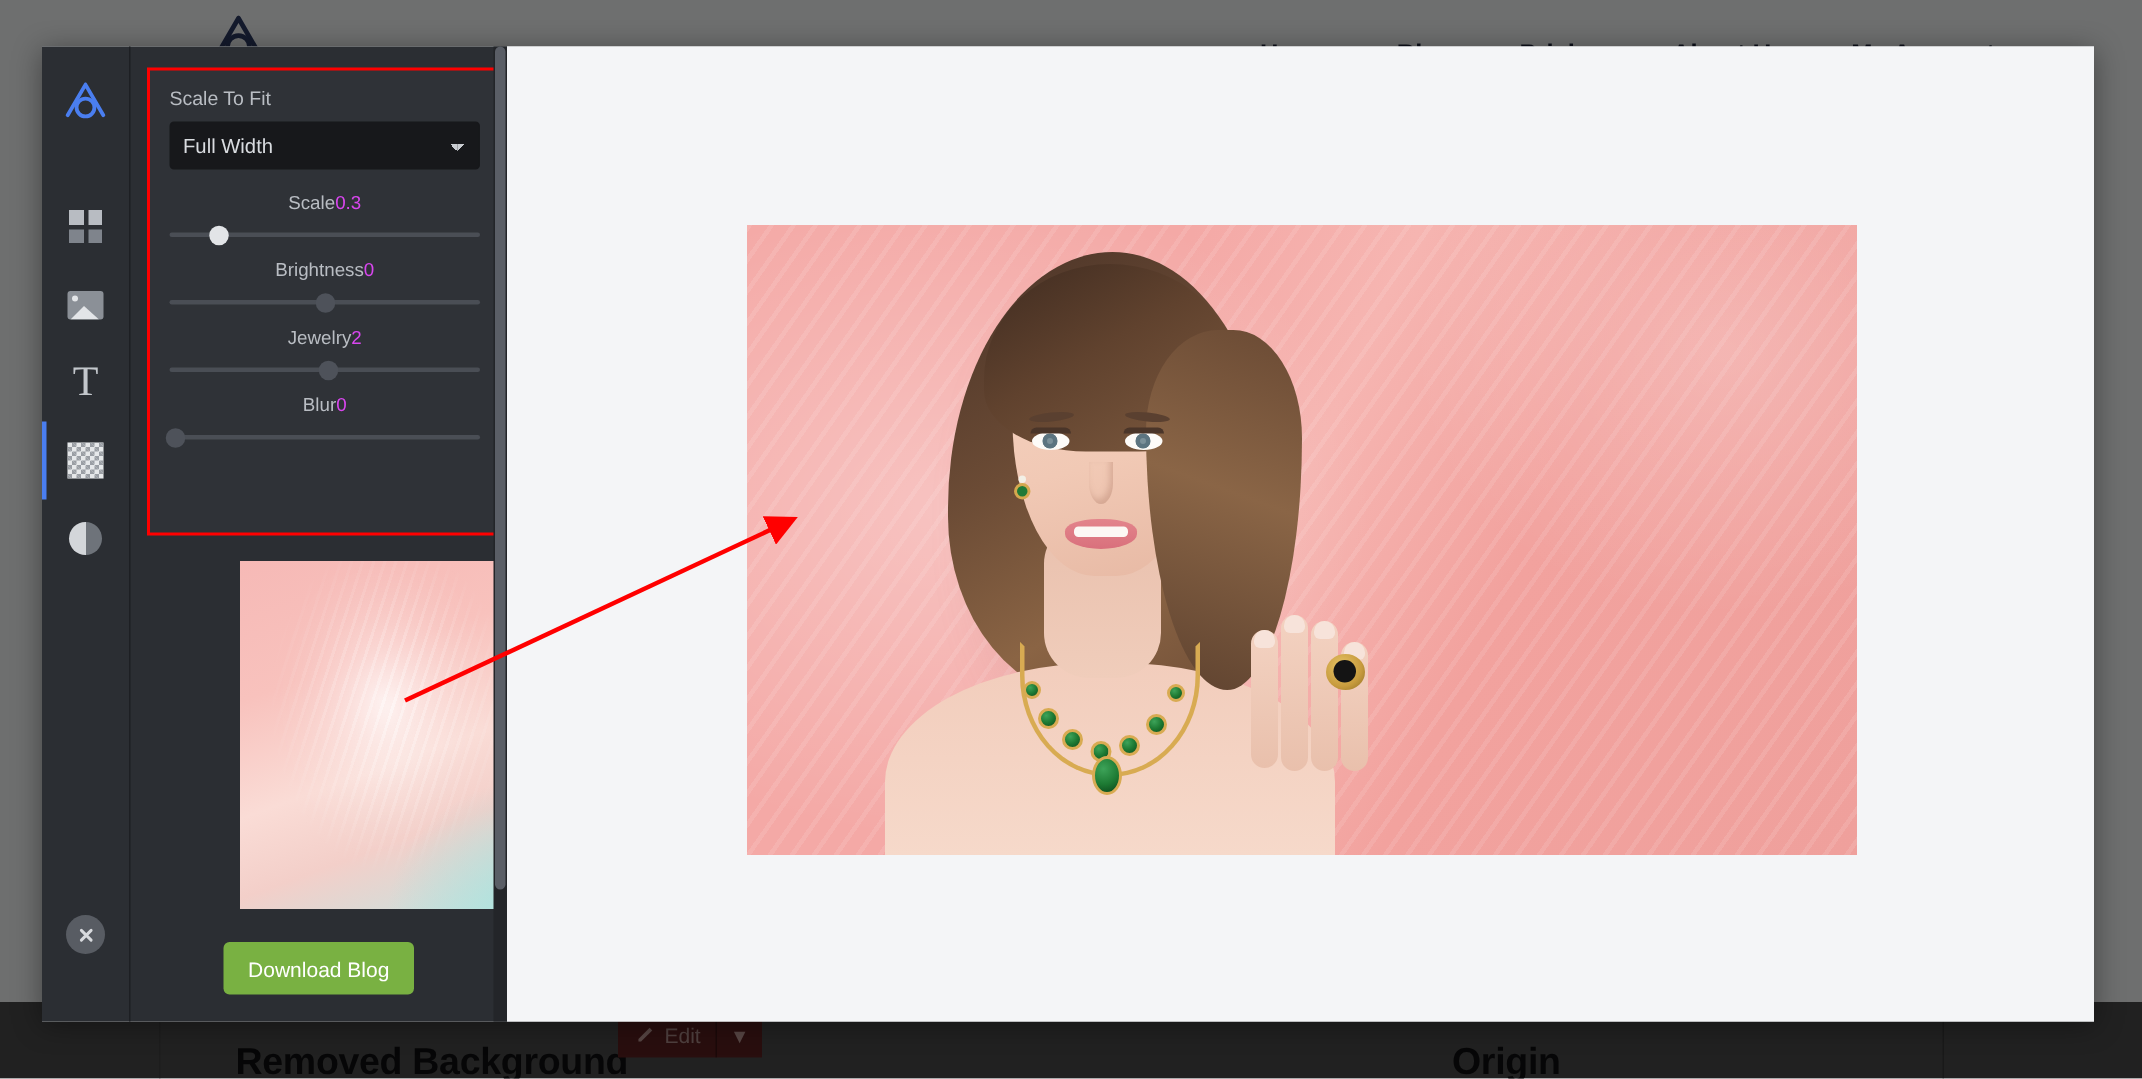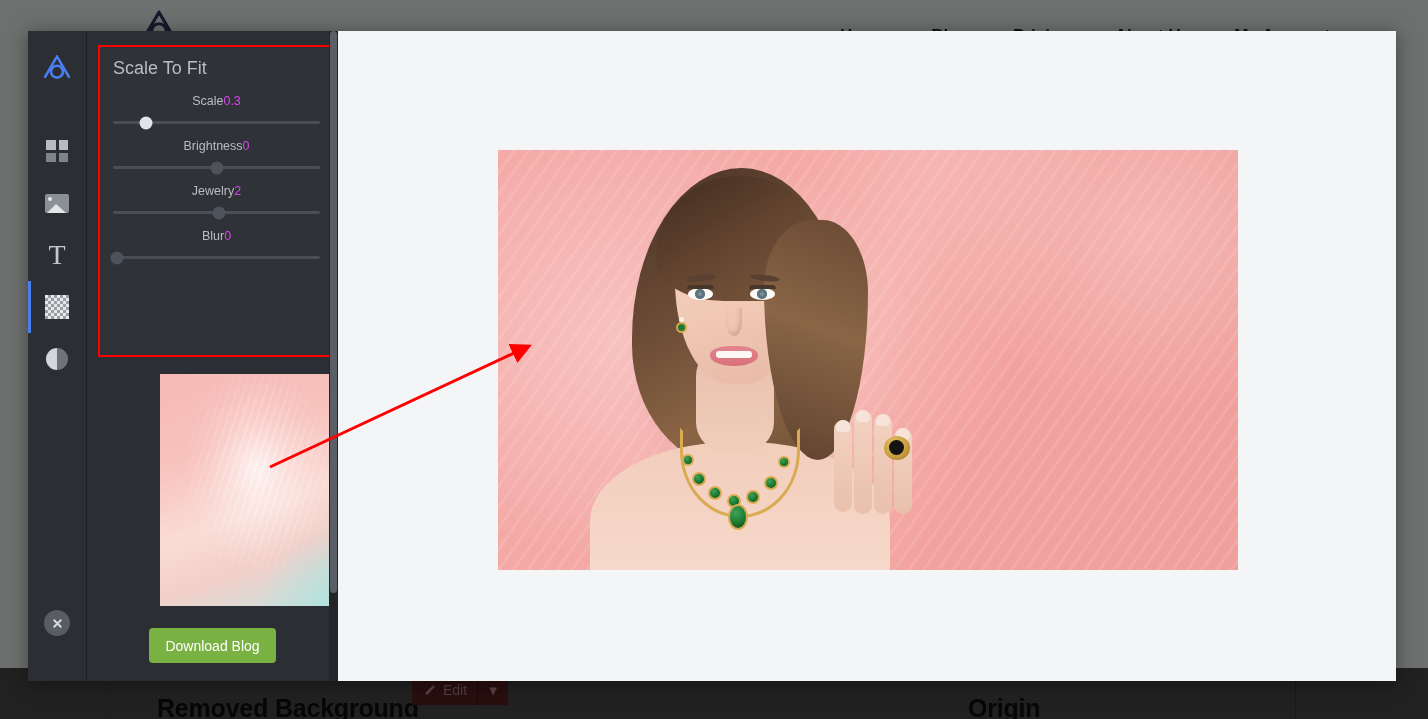--- a/index.html
+++ b/index.html
@@ -153,21 +153,21 @@
   .controls-scroll { flex: 1; overflow: hidden; position: relative; padding: 0 0 0 0; }
 
   .adjust-box {
     position: absolute; left: 11px; top: 14px;
     width: 237px; height: 312px;
     background: #2f3237;
     border: 2px solid #ff0000;
     padding: 11px 13px 0 13px;
   }
   .field-label {
-    font-size: 18px; color: #b9bdc3; margin-bottom: 8px;
+    font-size: 13px; color: #b9bdc3; margin-bottom: 8px;
   }
   select.fit-select {
     width: 100%; height: 32px;
     background: #17181b;
     color: #d9dce0;
     border: 1px solid #17181b;
     border-radius: 3px;
     font-size: 13.5px;
     font-family: "Liberation Sans", sans-serif;
     padding: 0 8px;
@@ -443,20 +443,23 @@
       </div>
     </div>
 
     <div class="controls">
       <div class="controls-scroll">
 
         <div class="adjust-box">
 
           <div class="field-label">Scale To Fit</div>
 
+          <select class="fit-select">
+            <option selected="">Full Width</option>
+          </select>
 
           <div class="slider-group">
             <div class="slider-head">
               <span>Scale</span>
               <span class="slider-val">0.3</span>
             </div>
             <div class="slider-track">
               <span class="slider-thumb on" style="left:16%"></span>
             </div>
           </div>

